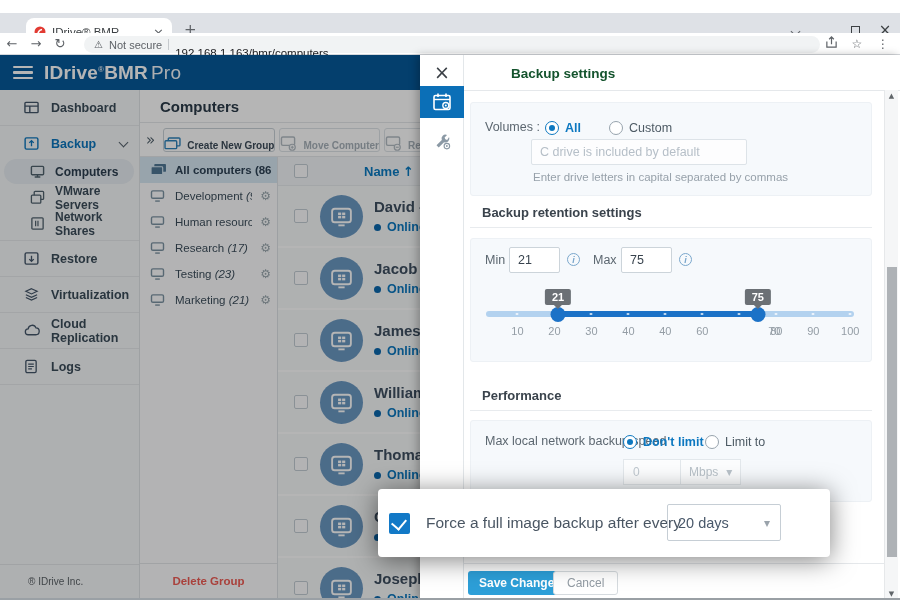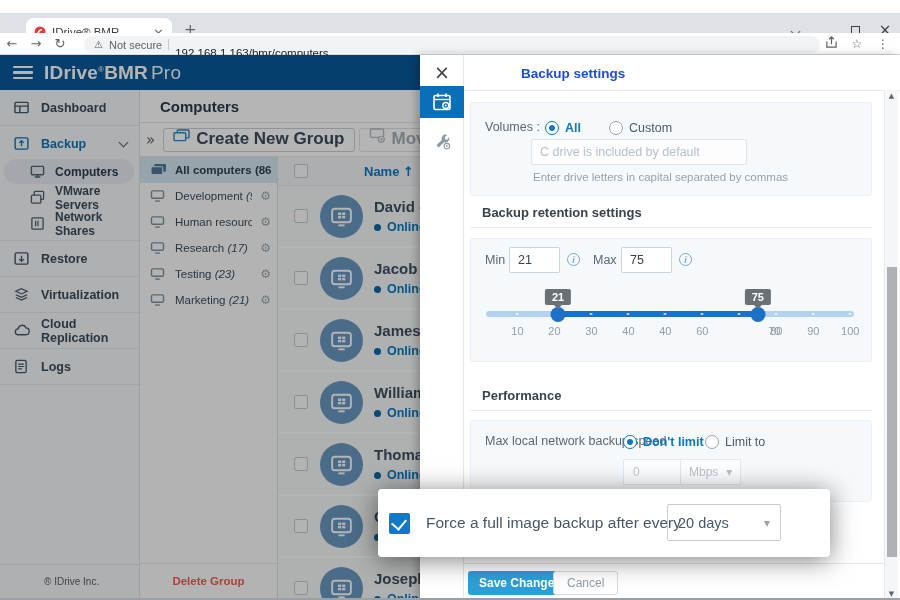--- a/index.html
+++ b/index.html
@@ -42,42 +42,42 @@
   .burger{width:20px;height:13px;margin-left:13px;display:flex;flex-direction:column;justify-content:space-between;}
   .burger i{height:2.4px;background:#fff;border-radius:1px;}
   .logo{margin-left:11px;color:#fff;font-size:19px;letter-spacing:.2px;white-space:nowrap;}
   .logo b{font-weight:bold;}
   .logo sup{font-size:8px;}
   .logo .pro{font-weight:normal;opacity:.95;margin-left:3px;}
 
   #sidebar{position:absolute;left:0;top:35px;width:140px;height:508px;background:#f6f8f9;
        border-right:1px solid #dfe3e6;}
   .sb-sec{border-bottom:1px solid #e6e9eb;padding:3px 0;}
-  .sb-item{display:flex;align-items:center;height:29px;padding-left:14px;gap:11px;
+  .sb-item{display:flex;align-items:center;height:29px;padding-left:24px;gap:11px;
        font-size:12.5px;color:#3b4c5a;font-weight:bold;position:relative;}
   .sb-item .sbic{width:16px;height:16px;color:#44566a;display:flex;align-items:center;}
   .sb-item.hl{color:#0c76bd;}
   .sb-item.hl .sbic{color:#0c76bd;}
   .sb-chev{position:absolute;right:12px;width:7px;height:7px;border-right:1.6px solid #55616c;
        border-bottom:1.6px solid #55616c;transform:rotate(45deg);margin-top:-3px;}
   .sb-sub{display:flex;align-items:center;height:25px;margin:1px 5px 1px 4px;padding-left:26px;gap:10px;
        font-size:12px;color:#3c4d5b;font-weight:bold;border-radius:13px;}
   .sb-sub .sbic{width:15px;height:15px;color:#51636f;display:flex;align-items:center;}
   .sb-sub.active{background:#e7edf2;color:#2c3e50;}
   #sb-footer{position:absolute;left:0;bottom:0;width:139px;height:34px;border-top:1px solid #e3e6e9;
-       display:flex;align-items:center;padding-left:44px;font-size:10px;color:#5a6166;}
+       display:flex;align-items:center;padding-left:28px;font-size:10px;color:#5a6166;}
 
   #content{position:absolute;left:140px;top:35px;width:760px;height:508px;background:#fff;}
   .page-title{position:absolute;left:20px;top:8px;font-size:15px;font-weight:bold;color:#2b3b49;}
   .title-div{position:absolute;left:0;top:32px;width:760px;height:1px;background:#e4e7ea;}
   #ctoolbar{position:absolute;left:0;top:33px;width:760px;height:34px;border-bottom:1px solid #e4e7ea;
        display:flex;align-items:center;}
   .collapse{font-size:15px;color:#51606c;margin:0 8px 0 6px;}
-  .tbtn{display:flex;align-items:flex-start;gap:6px;border:1px solid #c9d1d7;border-radius:3px;
-       height:24px;padding:0 9px;font-size:17px;color:#3c4b59;font-weight:bold;margin-right:4px;
+  .tbtn{display:flex;align-items:flex-end;gap:6px;border:1px solid #c9d1d7;border-radius:3px;
+       height:24px;padding:0 0;font-size:10px;color:#3c4b59;font-weight:bold;margin-right:4px;
        background:#fff;white-space:nowrap;}
   .tbtn.disabled{border-color:#dde3e7;color:#a7b1b9;}
   .tbtn .tic{width:17px;height:14px;display:flex;align-items:center;color:#2f83bb;}
   .tbtn.disabled .tic{color:#b3bcc3;}
 
   #groups{position:absolute;left:0;top:67px;width:138px;height:441px;background:#fcfdfe;
        border-right:1px solid #dde2e6;}
   .grp-row{display:flex;align-items:center;height:26px;padding:0 6px 0 10px;gap:8px;
        font-size:11.5px;color:#3c4d5b;position:relative;}
   .grp-row.selected{background:#d7e7f2;font-weight:bold;color:#2e4356;}
@@ -111,21 +111,21 @@
   #dim{position:absolute;left:0;top:55px;width:900px;height:545px;background:rgba(0,0,0,.29);z-index:50;}
 
   
   #panel{position:absolute;left:420px;top:55px;width:480px;height:545px;background:#fff;z-index:60;
        box-shadow:-3px 0 8px rgba(0,0,0,.25);}
   .p-rail{position:absolute;left:0;top:0;width:44px;height:100%;border-right:1px solid #e3e7ea;background:#fff;}
   .p-close{position:absolute;left:0;top:6px;width:44px;text-align:center;font-size:19px;color:#3b4046;}
   .p-tab{position:absolute;left:0;width:44px;height:32px;display:flex;align-items:center;justify-content:center;}
   .p-tab.active{top:31px;background:#0b6fb7;}
   .p-tab.wrench{top:70px;color:#8b99a5;}
-  .p-title{position:absolute;left:62px;top:11px;font-size:13.5px;font-weight:bold;color:#1d4ed8;padding-left:39px;}
+  .p-title{position:absolute;left:52px;top:11px;font-size:13.5px;font-weight:bold;color:#14532d;padding-left:39px;}
   .p-hdiv{position:absolute;left:44px;right:0;top:35px;height:1px;background:#e5e8eb;}
   .p-body{position:absolute;left:44px;top:35px;width:420px;bottom:0;}
   .sbox{position:absolute;left:6px;width:402px;background:#f6f9fc;border:1px solid #edf1f5;border-radius:3px;}
   .flabel{font-size:12.5px;color:#5c6770;}
   .sect-title{position:absolute;left:18px;font-size:13px;font-weight:bold;color:#3a434c;}
   .sect-div{position:absolute;left:6px;width:402px;height:1px;background:#e8ebee;}
 
   .radio{display:inline-block;width:14px;height:14px;border:1.4px solid #97a3ad;border-radius:50%;
        background:#fff;vertical-align:-3px;position:relative;}
   .radio.sel{border-color:#0d78c0;}

